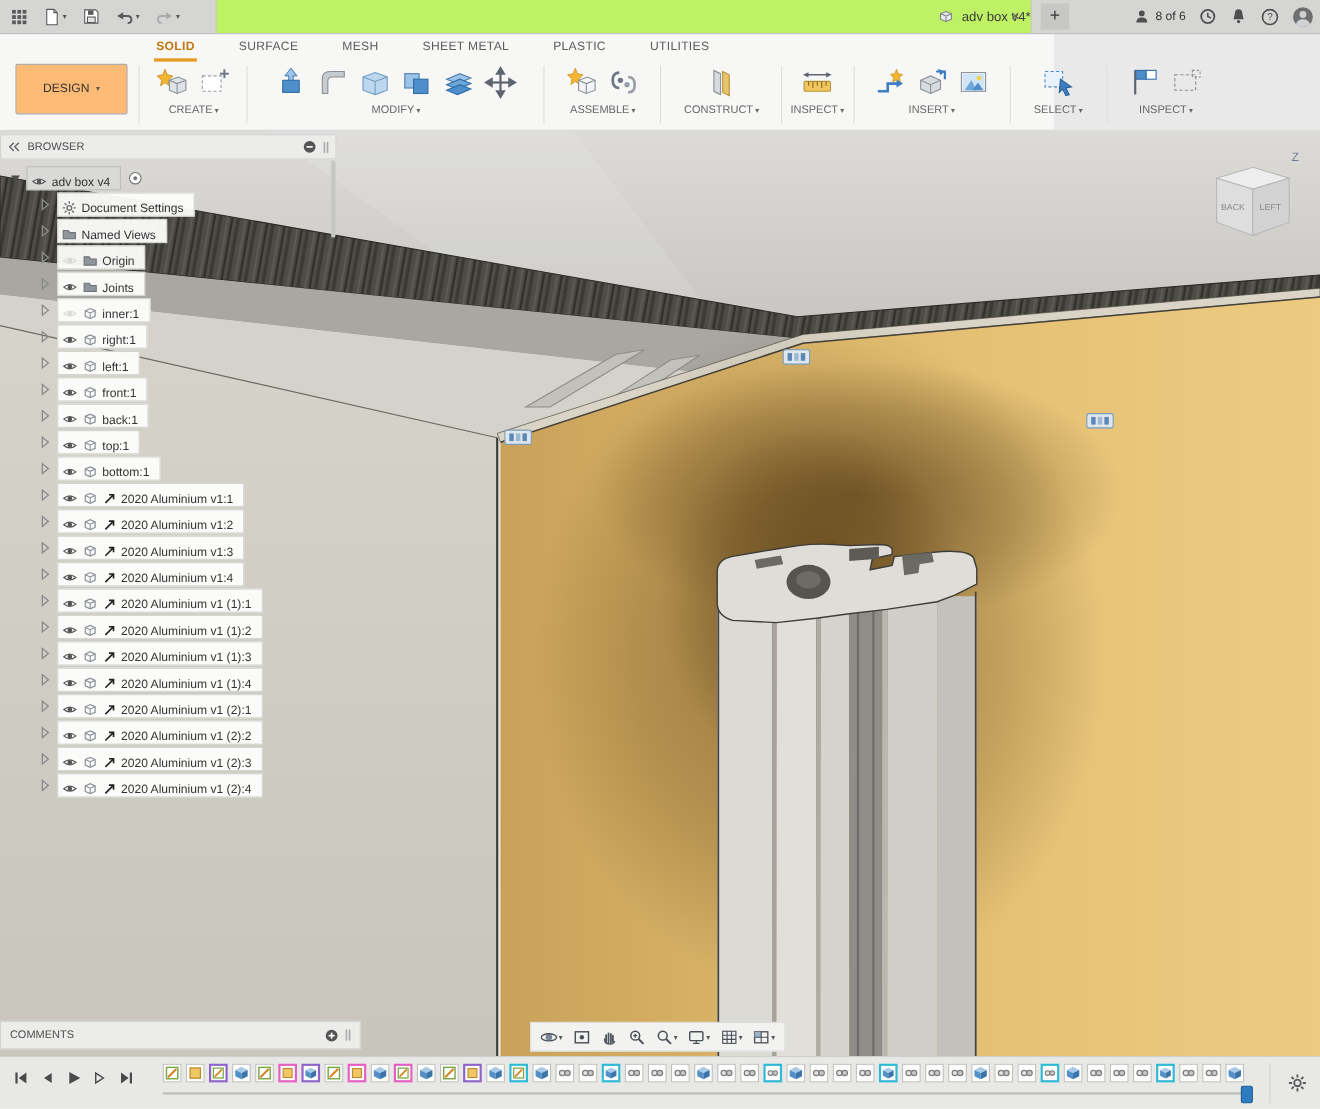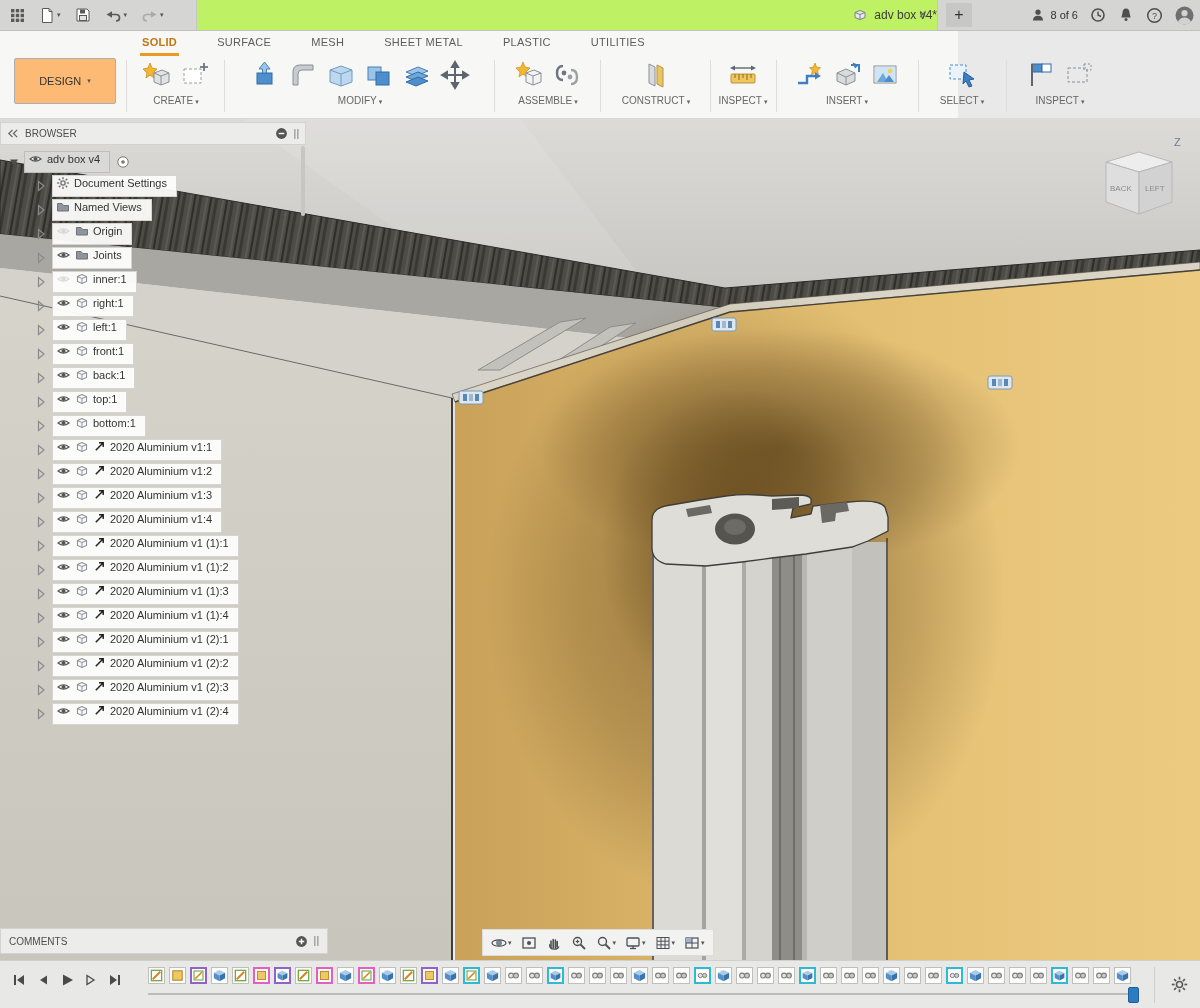--- a/index.html
+++ b/index.html
@@ -47,21 +47,21 @@
 
   
   .browser{position:absolute;left:0;top:122px;width:306px;height:800px;z-index:40;}
   .browser-header{height:21px;background:#ececeb;border:1px solid #d2d2d1;display:flex;
                   align-items:center;gap:6px;padding:0 6px;font-size:10px;color:#4d4d4d;}
   .bh-spacer{flex:1;}
   #browser-rows{position:relative;padding-top:5px;}
   .brow{height:24px;display:flex;align-items:center;}
   .brow .tri{width:12px;display:flex;margin-left:36px;margin-right:4px;flex:none;}
   .brow.root .tri{margin-left:8px;}
-  .chip{display:inline-flex;align-items:flex-start;gap:4px;height:20px;background:rgba(253,253,252,.95);
+  .chip{display:inline-flex;align-items:flex-end;gap:4px;height:20px;background:rgba(253,253,252,.95);
         border:1px solid rgba(205,205,202,.85);padding:0 9px 0 3px;font-size:11px;color:#333;
         white-space:nowrap;}
   .rootchip{background:#d9d9d7;border-color:#bdbdbb;font-size:11px;}
   .blabel{padding-top:1px;}
   .mini{display:flex;align-items:center;}
   .mini.dim{opacity:.45;}
   .radio{margin-left:6px;}
   .browser-scroll{position:absolute;right:1px;top:24px;width:4px;height:70px;background:#c6c6c5;border-radius:2px;}
 
   

